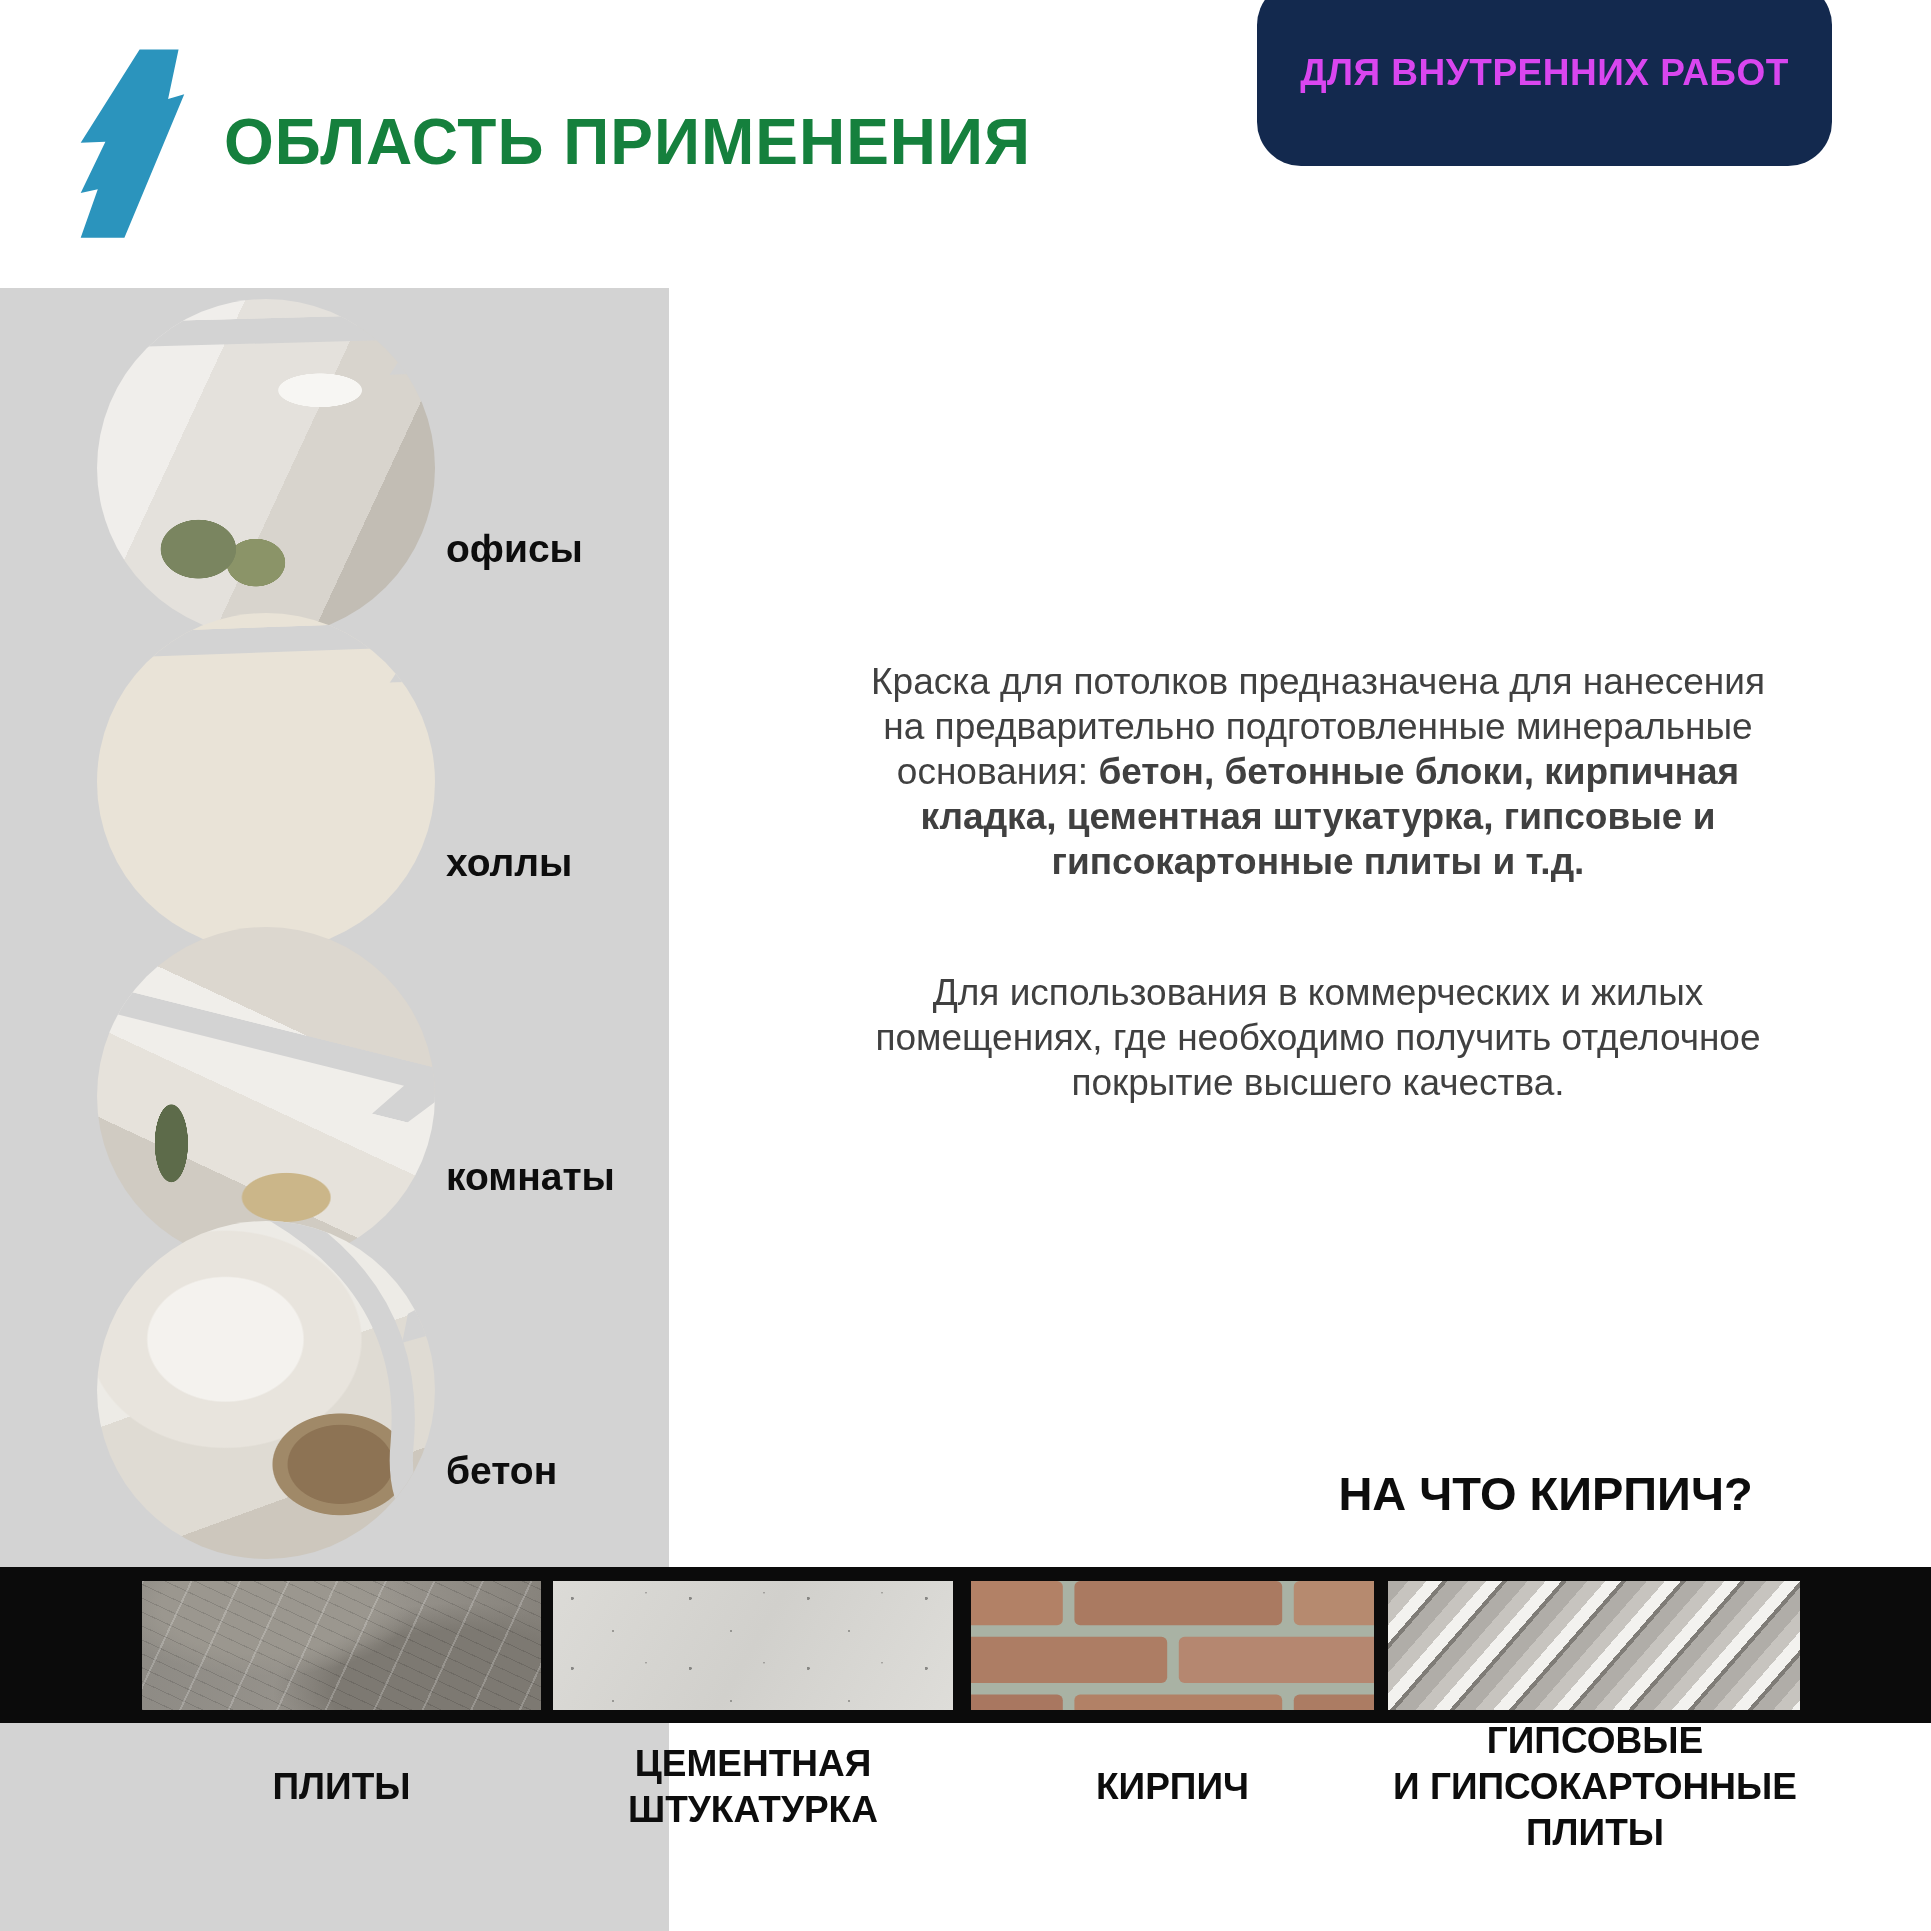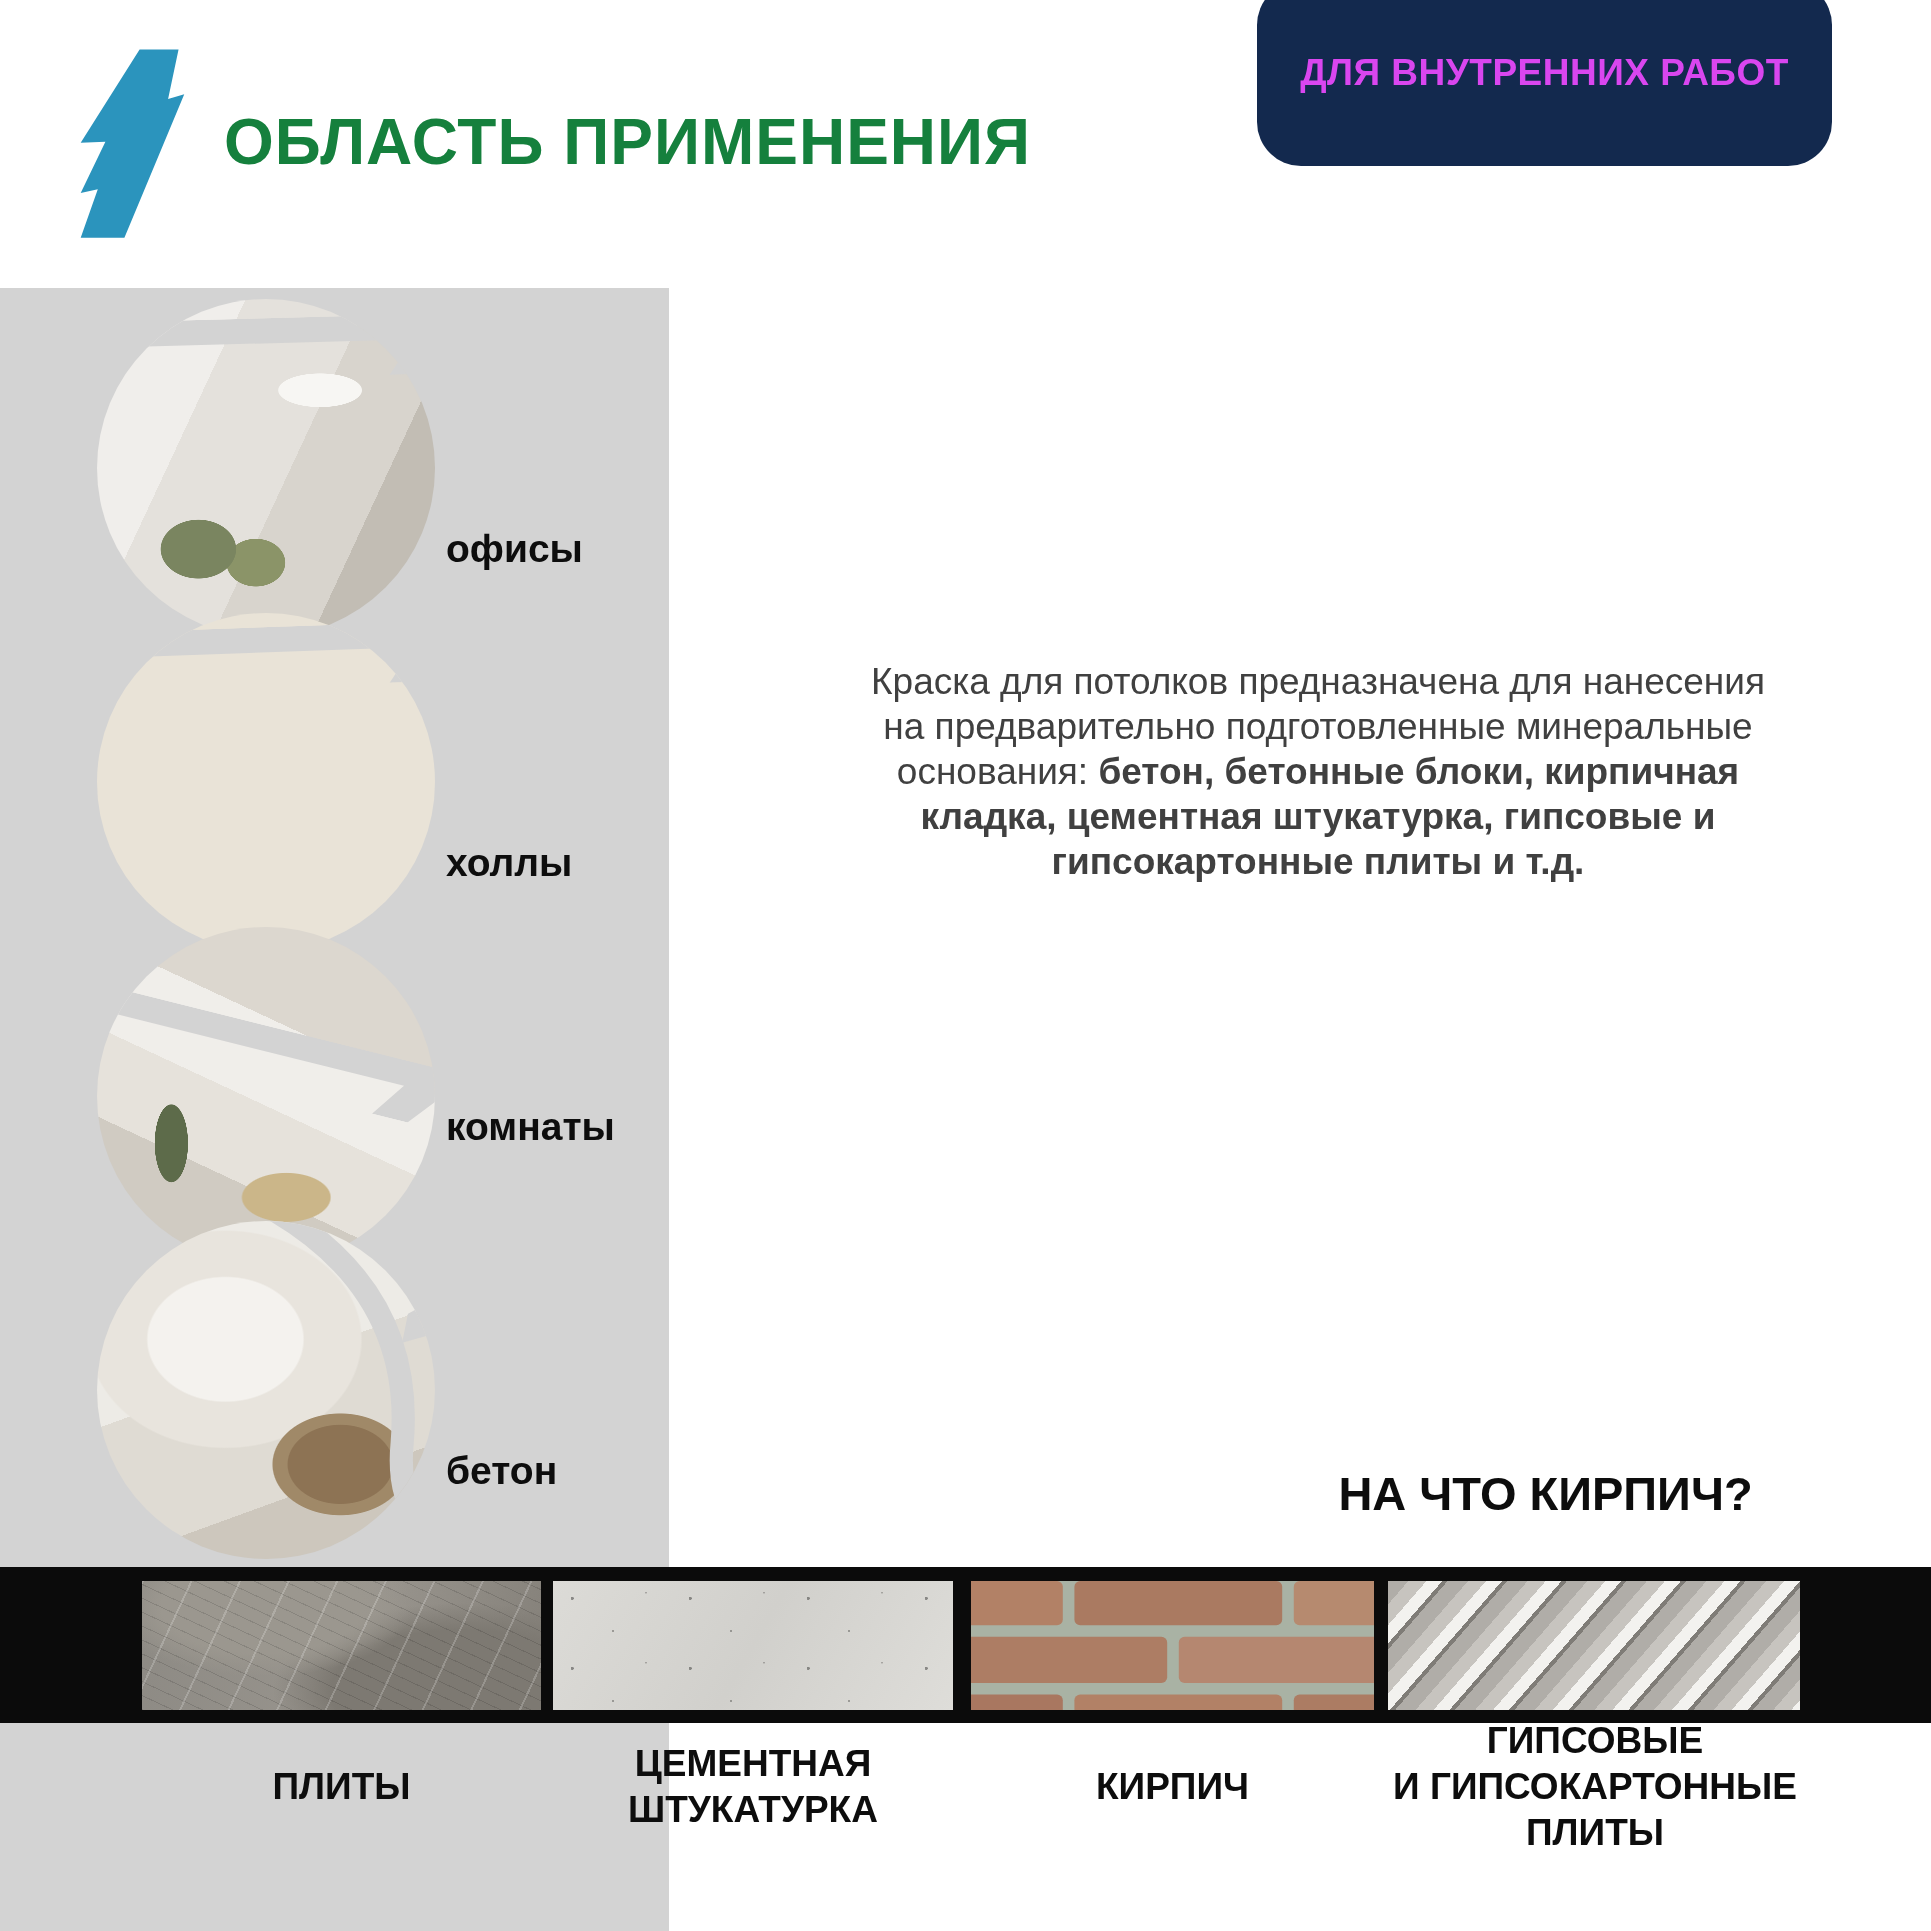--- a/index.html
+++ b/index.html
@@ -68,21 +68,21 @@
     background:
       radial-gradient(116px 87px at 72% 72%, #8d7354 0 45%, #a08968 46% 58%, rgba(0,0,0,0) 59%),
       radial-gradient(193px 154px at 38% 35%, #f4f2ee 0 40%, #e8e4dd 41% 70%, rgba(0,0,0,0) 71%),
       linear-gradient(160deg,#edebe6 0 45%,#dfdbd3 45% 75%,#cdc7bd 75%);
   }
   .band4{position:absolute;left:0;top:0;width:338px;height:338px;}
 
   .app-label{
     left:446px;font-size:39px;font-weight:700;line-height:46px;color:#0d0d0d;white-space:nowrap;margin-top:28px;
   }
-  .label-1{top:498px;} .label-2{top:812px;} .label-3{top:1076px;} .label-4{top:1420px;}
+  .label-1{top:498px;} .label-2{top:812px;} .label-3{top:1126px;} .label-4{top:1420px;}
 
   
   .copy{
     left:782px;top:614px;width:1072px;text-align:center;
     font-size:37px;line-height:45px;color:#404040;white-space:pre-line;
   }
   .copy p{margin:0;}
   .copy .p2{margin-top:41px;}
 
   
@@ -165,20 +165,23 @@
   </svg>
 </div>
 <div class="abs app-label label-4">бетон</div>
 
 <div class="abs copy">
   <p><span>Краска для потолков предназначена для нанесения
 на предварительно подготовленные минеральные
 основания: </span><b>бетон, бетонные блоки, кирпичная
 кладка, цементная штукатурка, гипсовые и
 гипсокартонные плиты и т.д.</b></p>
+  <p class="p2">Для использования в коммерческих и жилых
+помещениях, где необходимо получить отделочное
+покрытие высшего качества.</p>
 </div>
 
 <div class="abs surfaces-heading">НА ЧТО КИРПИЧ?</div>
 
 <div class="abs strip">
   <div class="tile tile-concrete"></div>
   <div class="tile tile-plaster"></div>
   <div class="tile tile-brick">
     <svg viewBox="0 0 417 134" preserveAspectRatio="none">
       <rect x="0" y="0" width="417" height="134" fill="#a9b2a4"></rect>

